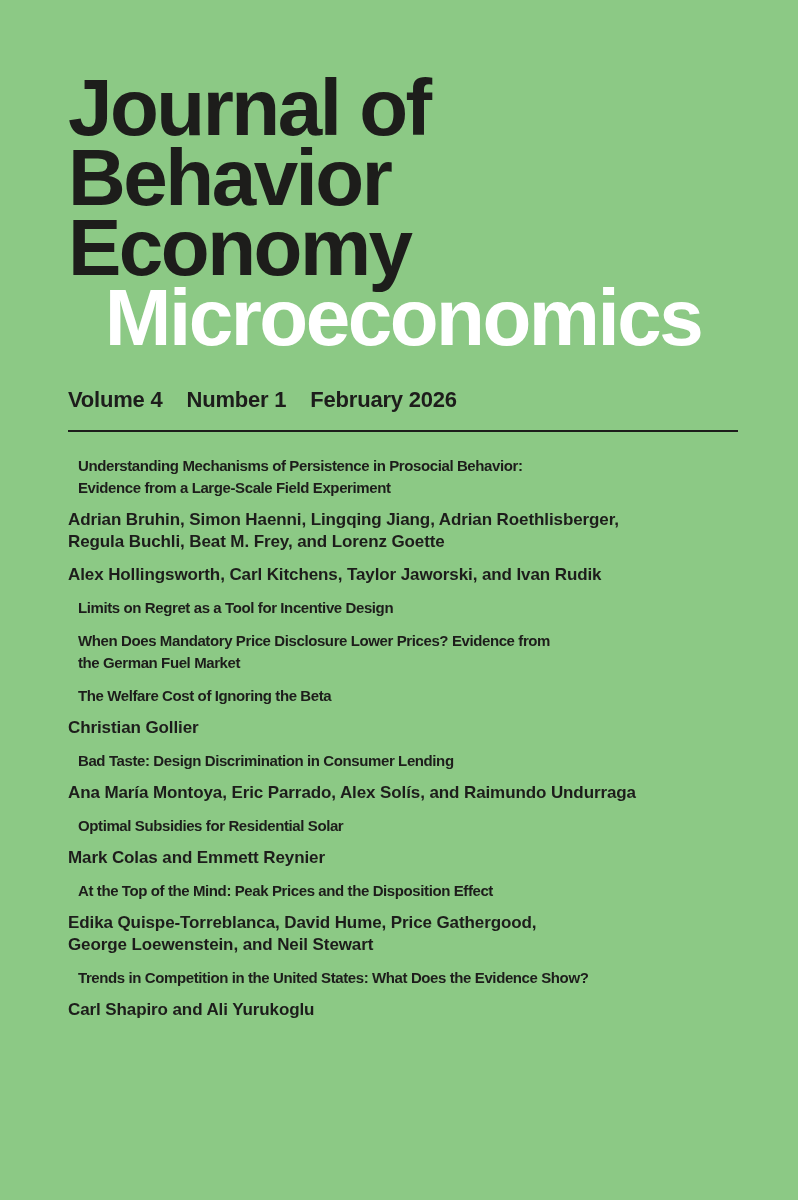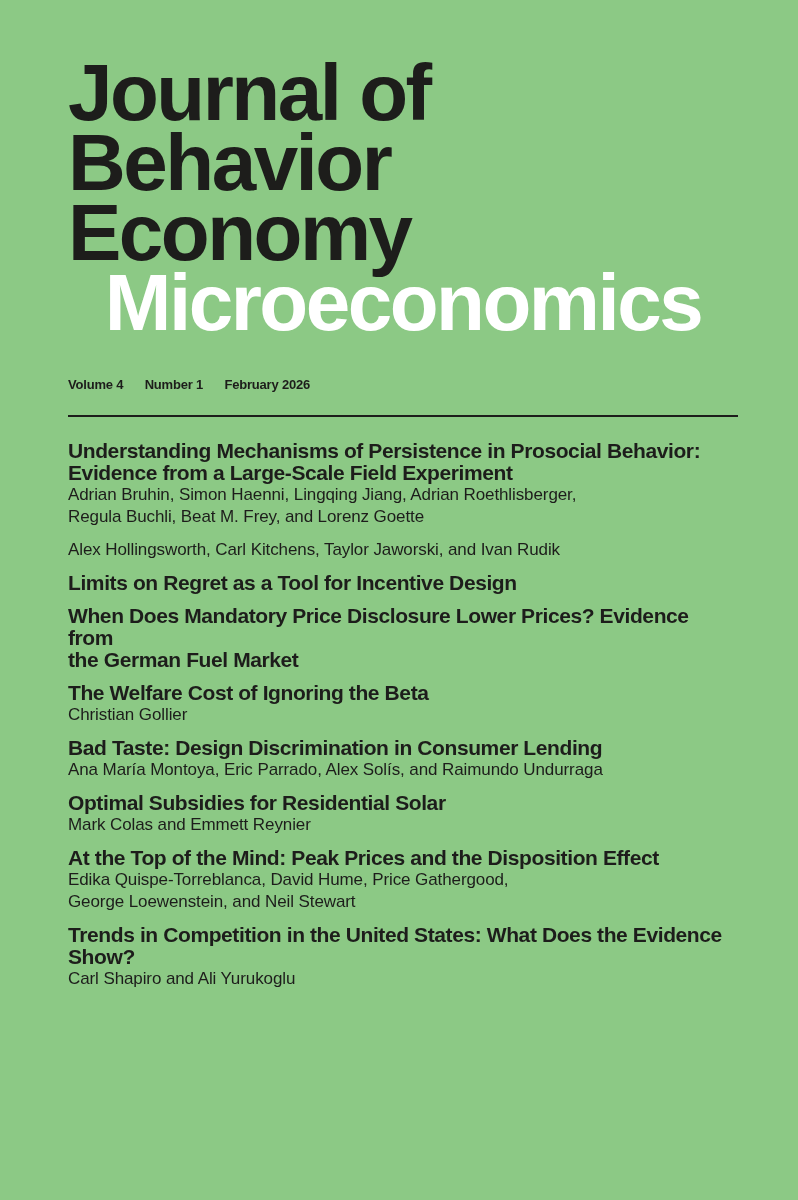--- a/index.html
+++ b/index.html
@@ -10,62 +10,62 @@
   * { box-sizing: border-box; }
   html, body { margin: 0; padding: 0; background: var(--bg); }
   .page {
     position: relative;
     width: 798px;
     height: 1039px;
     background: var(--bg);
     color: var(--ink);
     font-family: "Liberation Sans", sans-serif;
     overflow: hidden;
-    padding: 0 60px 0 68px;
+    padding: 15px 60px 0 68px;
   }
   .masthead {
     margin: 0;
     padding-top: 58px;
     font-size: 80px;
     line-height: 70px;
     font-weight: bold;
     letter-spacing: -2.5px;
   }
   .masthead .line { display: block; }
   .masthead .ink { color: var(--ink); }
   .masthead .white { color: var(--subtitle); text-align: center; }
   .issue-line {
     margin: 35px 0 0 0;
-    font-size: 13px;
+    font-size: 22px;
     line-height: 24px;
     font-weight: bold;
     letter-spacing: -0.2px;
   }
   .issue-line span { display: inline-block; margin-right: 18px; }
   .issue-line span:last-child { margin-right: 0; }
   .rule {
     height: 0;
     border-top: 2px solid var(--ink);
   }
   .rule-top { margin-top: 18px; }
   .articles { margin-top: 23px; }
   .article + .article { margin-top: 11px; }
   .article-title {
-    margin: 0;
-    font-size: 21px;
+    margin: 10px;
+    font-size: 15px;
     line-height: 22px;
     font-weight: bold;
     letter-spacing: -0.4px;
     white-space: pre-line;
   }
   .article-authors {
     margin: 0;
     font-size: 17px;
     line-height: 22px;
-    font-weight: normal;
+    font-weight: bold;
     letter-spacing: -0.1px;
     white-space: pre-line;
   }
   .footer {
     position: absolute;
     left: 68px;
     right: 60px;
     top: 1113px;
   }
   .publisher {

